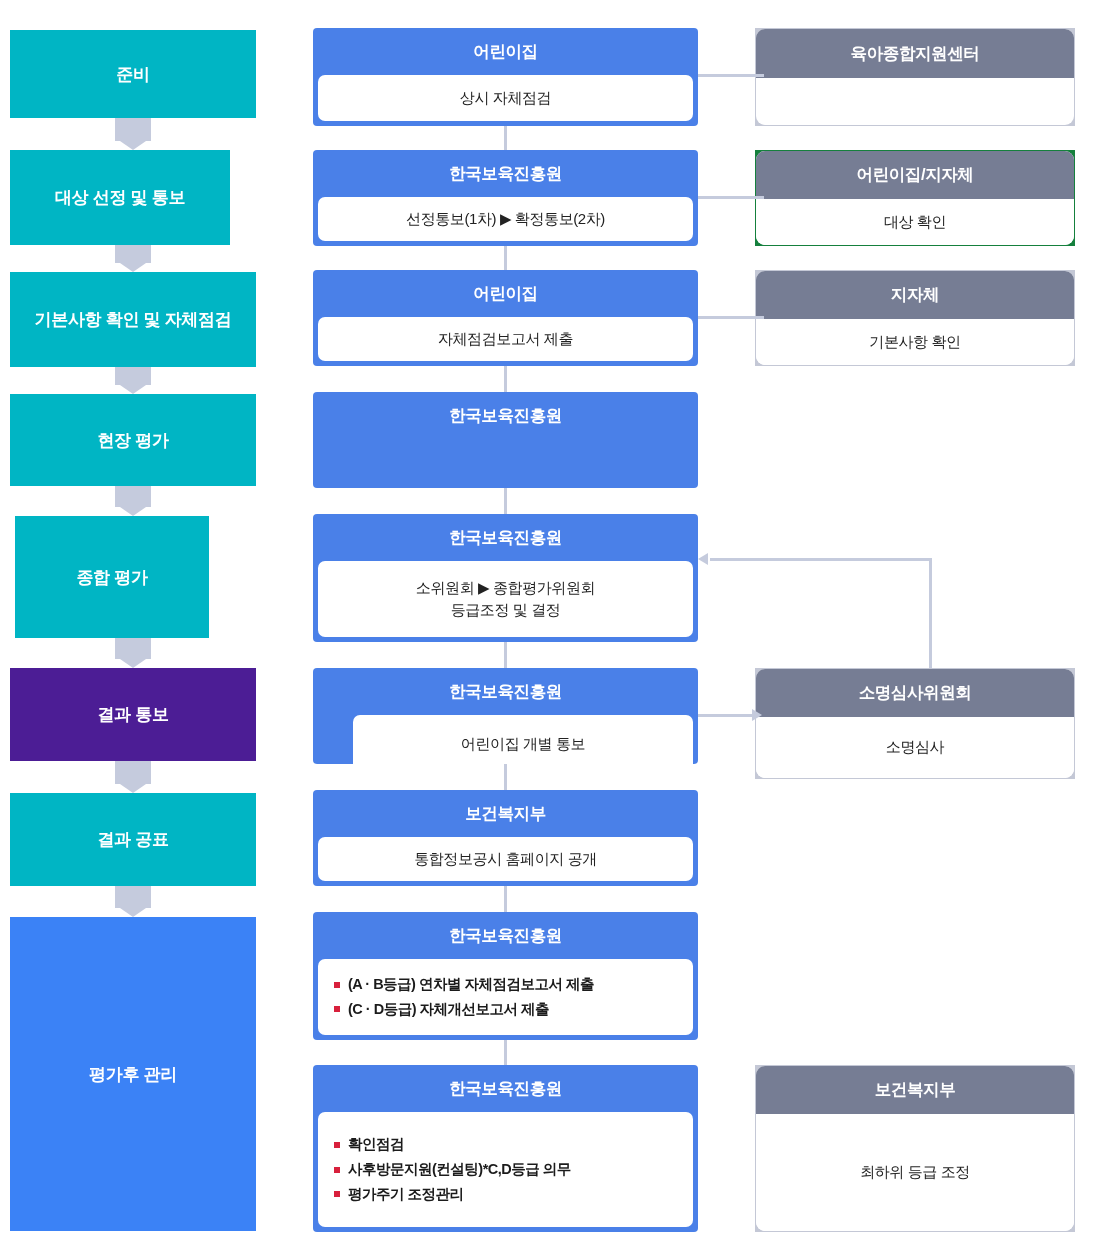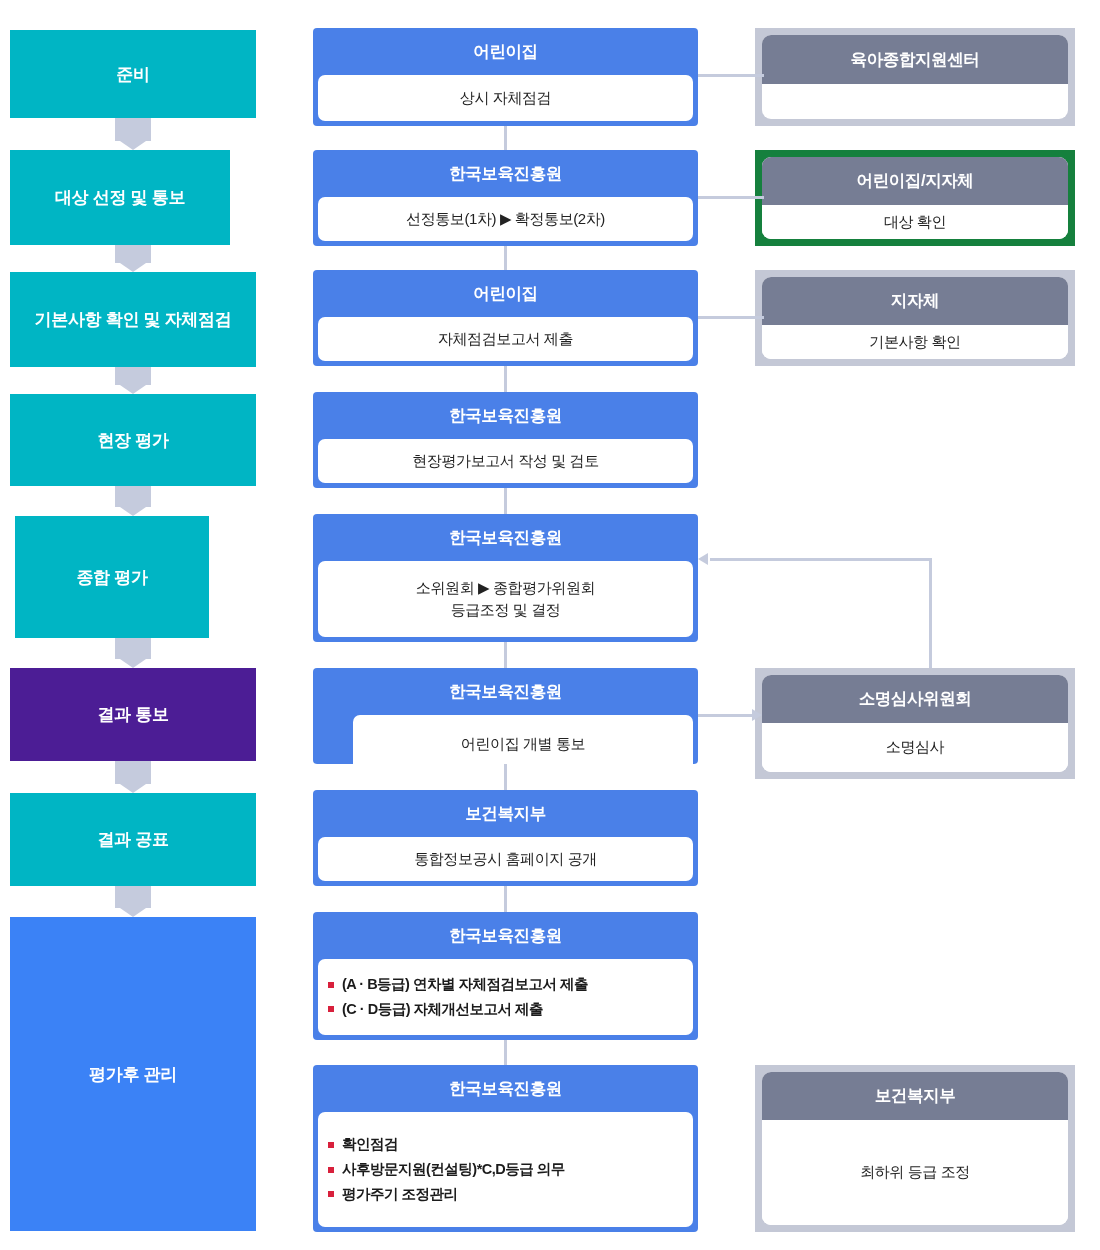--- a/index.html
+++ b/index.html
@@ -63,41 +63,41 @@
     letter-spacing:-0.4px;
     display:flex;align-items:center;justify-content:center;
     flex-direction:column;
     text-align:center;
     line-height:1.45;
     box-sizing:border-box;
   }
   .bluebox .body.list{
     align-items:flex-start;
     justify-content:center;
-    padding:4px 0 4px 10px;
+    padding:4px 0 4px 16px;
     text-align:left;
   }
   .bullet-row{
     display:flex;align-items:center;
     font-weight:bold;
     font-size:14.5px;
     letter-spacing:-0.5px;
     line-height:1.72;
     color:#1b1b1b;
   }
   .bullet-row .sq{
     width:6px;height:6px;background:#d8203c;
     margin-right:8px;flex:0 0 auto;
   }
 
   
   .grayframe{
     position:absolute;
     background:#c4c8d6;
-    padding:7px;
+    padding:1px;
     box-sizing:border-box;
   }
   .graybox{
     width:100%;height:100%;
     background:#ffffff;
     border-radius:9px;
     overflow:hidden;
     box-sizing:border-box;
     display:flex;flex-direction:column;
   }
@@ -202,23 +202,20 @@
         </div>
       </div>
       <div class="bluebox" style="left: 313px; top: 270px; width: 385px; height: 96px; background: rgb(74, 128, 232);">
         <div class="hdr" style="height: 47px;">어린이집</div>
         <div class="body" style="height: 44px;">
           <div>자체점검보고서 제출</div>
         </div>
       </div>
       <div class="bluebox" style="left: 313px; top: 392px; width: 385px; height: 96px; background: rgb(74, 128, 232);">
         <div class="hdr" style="height: 47px;">한국보육진흥원</div>
-        <div class="body" style="height: 44px;">
-          <div>현장평가보고서 작성 및 검토</div>
-        </div>
       </div>
       <div class="bluebox" style="left: 313px; top: 514px; width: 385px; height: 128px; background: rgb(74, 128, 232);">
         <div class="hdr" style="height: 47px;">한국보육진흥원</div>
         <div class="body" style="height: 76px;">
           <div>소위원회 ▶ 종합평가위원회</div>
           <div>등급조정 및 결정</div>
         </div>
       </div>
       <div class="bluebox" style="left: 313px; top: 668px; width: 385px; height: 96px; background: rgb(74, 128, 232);">
         <div class="hdr" style="height: 47px;">한국보육진흥원</div>

